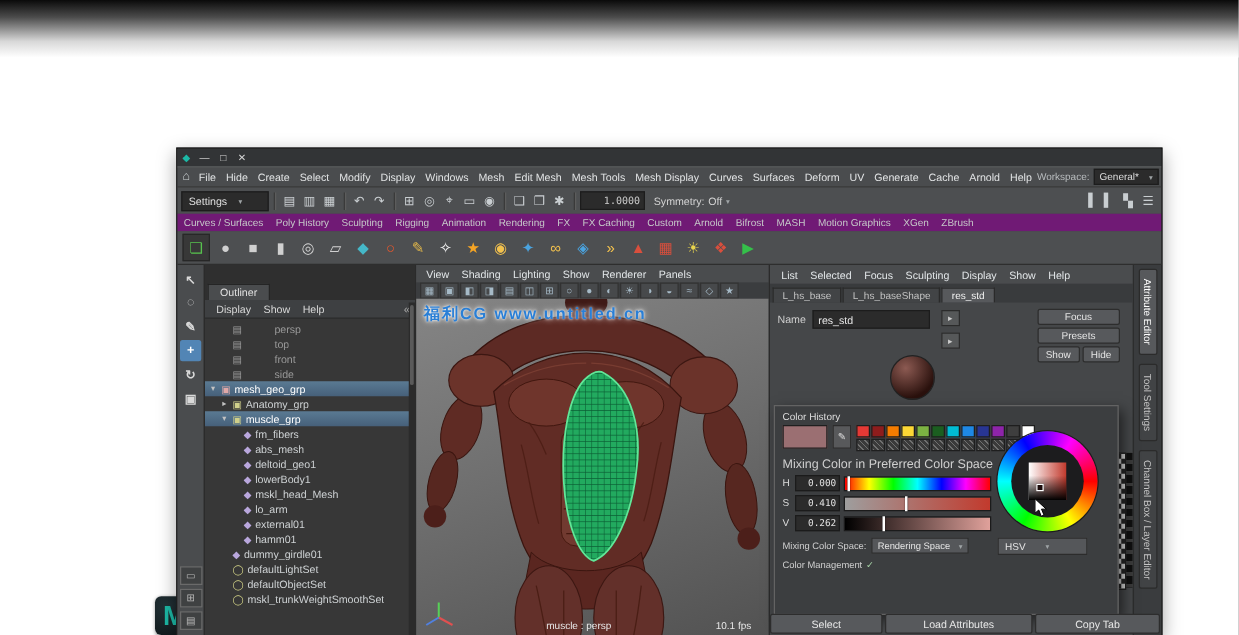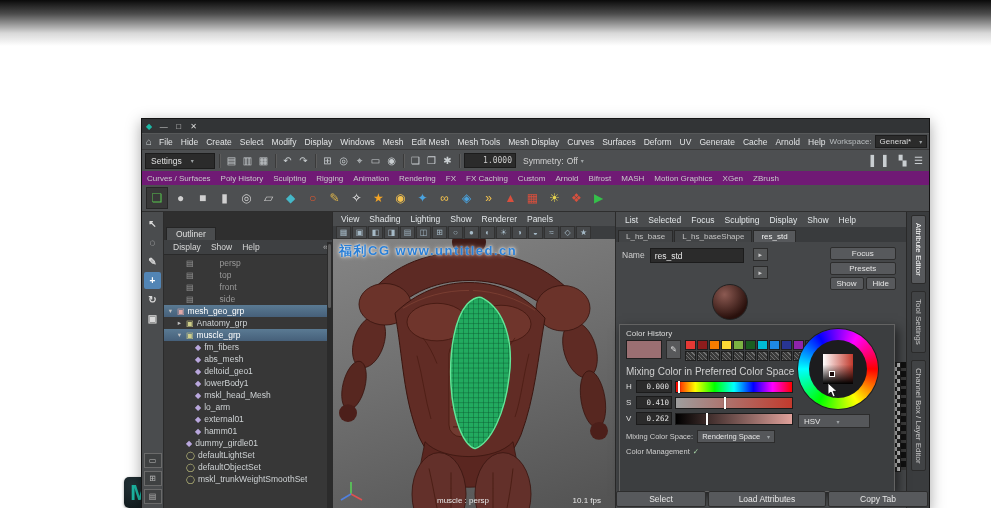--- a/index.html
+++ b/index.html
@@ -130,21 +130,21 @@
   .cp-bar{position:relative;width:116px;height:10px;border:1px solid #1b1b1b;}
   .grad-hue{background:linear-gradient(to right,#f00,#ff0,#0f0,#0ff,#00f,#f0f,#f00);}
   .grad-sat{background:linear-gradient(to right,#9e9e9e,#c23a2d);}
   .grad-val{background:linear-gradient(to right,#000,#e0a19b);}
   .cp-marker{position:absolute;top:-1px;bottom:-1px;width:2px;background:#fff;box-shadow:0 0 1px #000;}
   .cp-space-row{display:flex;align-items:center;gap:4px;margin-top:5px;font-size:7.5px;color:#cfcfcf;}
   .cp-space-select{background:#55575a;border:1px solid #2c2c2c;padding:0 4px;height:11px;display:inline-flex;
        align-items:center;gap:7px;font-size:7.5px;color:#e5e5e5;}
   .cp-mgmt{margin-top:4px;font-size:7.5px;color:#cfcfcf;display:flex;gap:3px;align-items:center;}
   .cp-check{color:#a6d3a6;}
-  .wheel-wrap{position:absolute;left:176px;top:4px;width:84px;}
+  .wheel-wrap{position:absolute;left:176px;top:20px;width:84px;}
   .wheel{position:relative;width:80px;height:80px;border-radius:50%;margin-left:2px;
        background:conic-gradient(from 90deg,#f00,#ff8000,#ff0,#80ff00,#0f0,#00ff80,#0ff,#0080ff,#00f,#8000ff,#f0f,#ff0080,#f00);
        box-shadow:0 0 0 1px #1d1d1d;}
   .wheel-hole{position:absolute;inset:11px;border-radius:50%;background:#1c1c1e;}
   .wheel-square{position:absolute;left:25px;top:25px;width:30px;height:30px;z-index:2;
        background:linear-gradient(to top,#000,rgba(0,0,0,0) 65%),linear-gradient(to right,#fff,#c23a2d);}
   .wheel-dot{position:absolute;left:31px;top:42px;width:4px;height:4px;border:1px solid #fff;background:#1a0a0a;z-index:3;}
   .cursor-arrow{position:absolute;left:30px;top:54px;z-index:4;}
   .hsv-select{margin-top:5px;margin-left:2px;background:#55575a;border:1px solid #2c2c2c;height:12px;
        display:inline-flex;align-items:center;gap:16px;padding:0 5px;font-size:8px;color:#e5e5e5;min-width:60px;}

